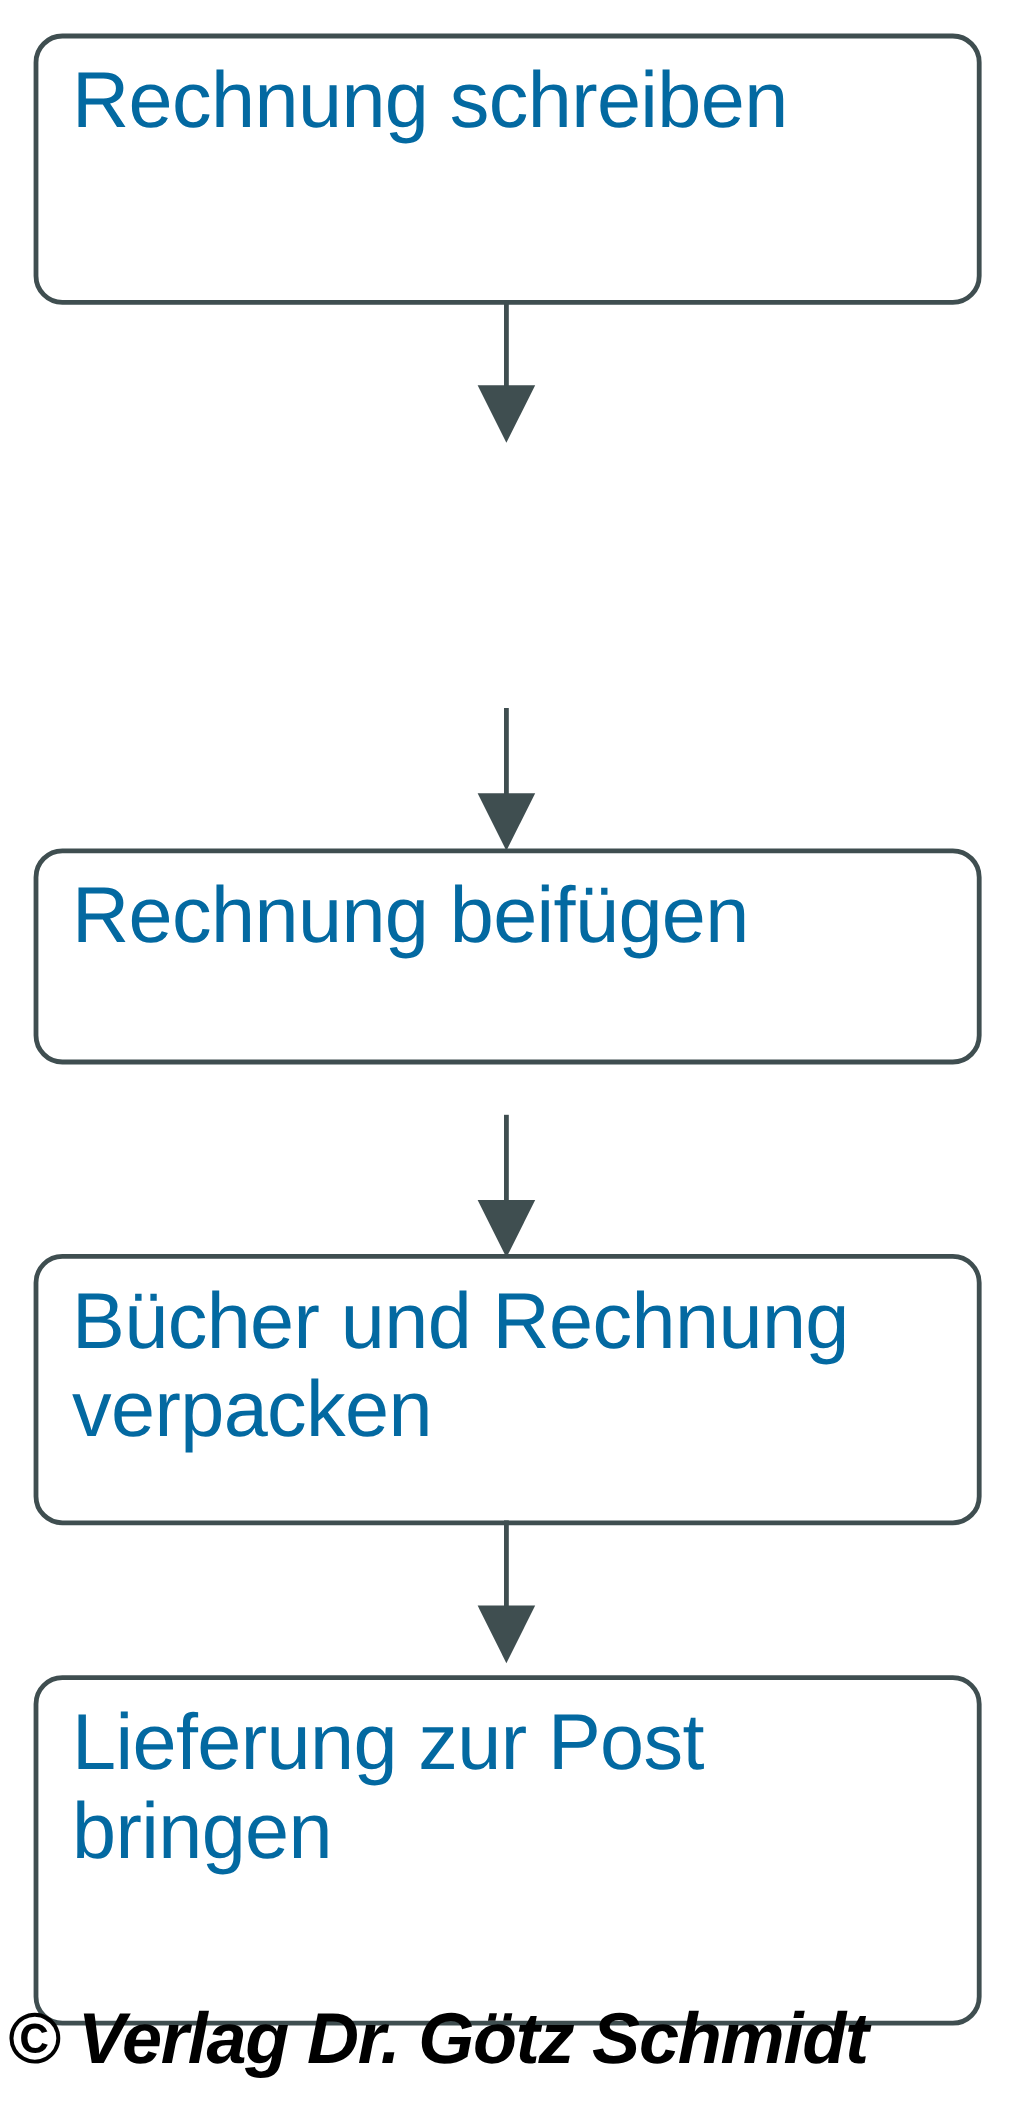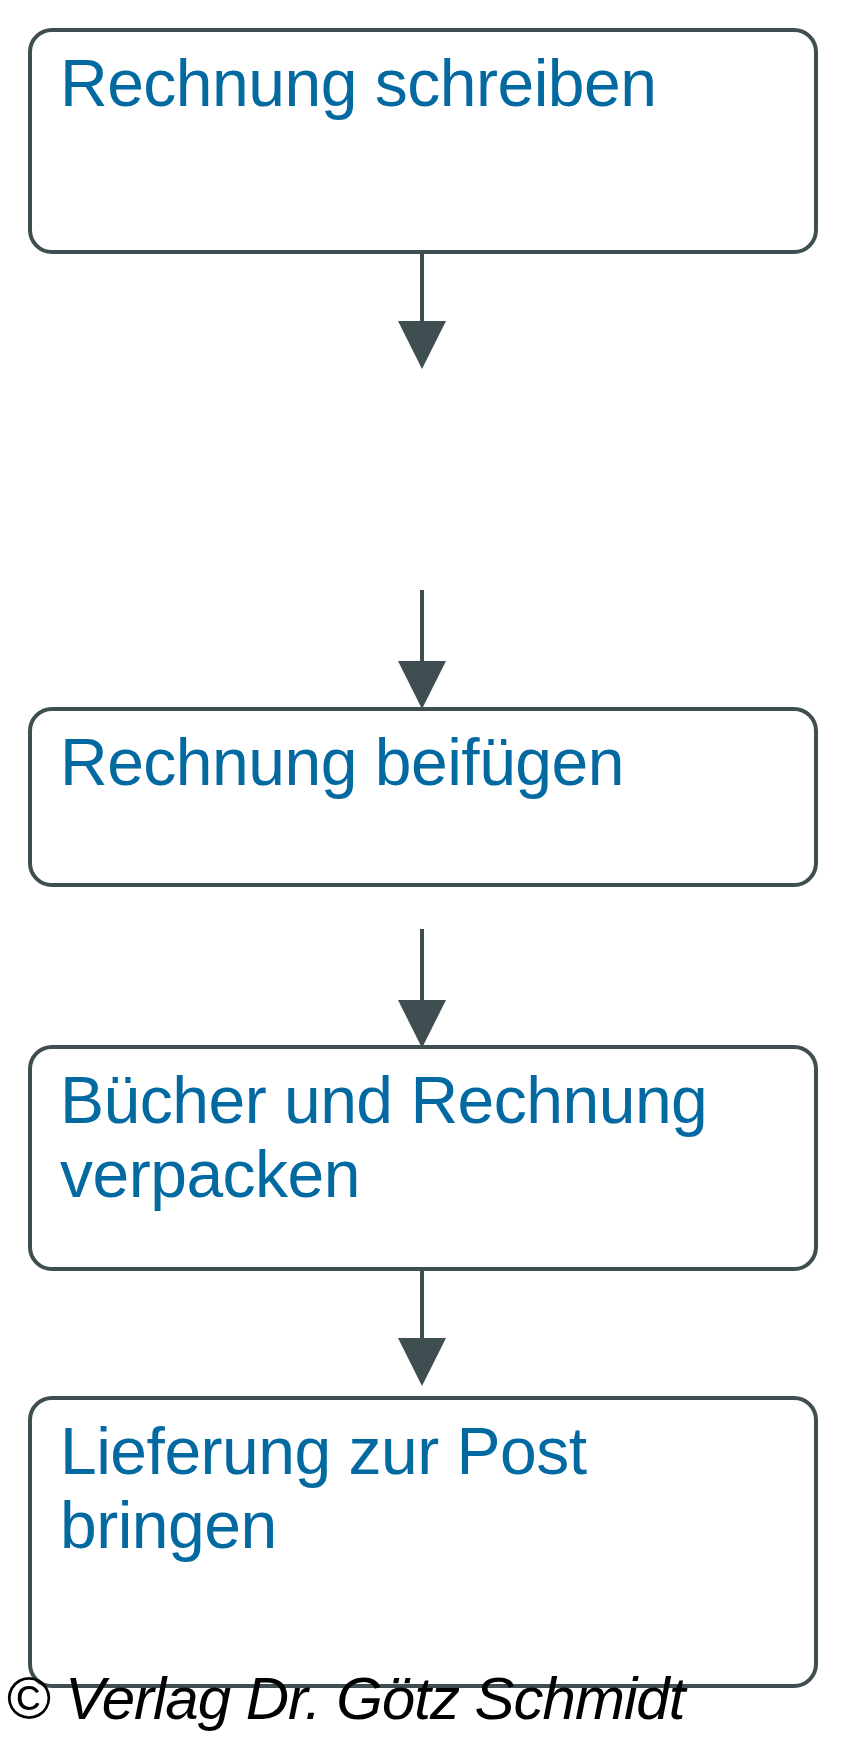--- a/index.html
+++ b/index.html
@@ -83,21 +83,21 @@
     border-top: 48px solid #3f4e50;
   }
 
   
   #copyright-line {
     position: absolute;
     left: 6px;
     top: 1664px;
     font-family: "Liberation Sans Narrow", "Liberation Sans", sans-serif;
     font-size: 60px;
-    font-weight: normal;
+    font-weight: bold;
     font-style: italic;
     color: #000000;
     letter-spacing: -1px;
     white-space: nowrap;
   }
 </style>
 </head>
 <body>
 
 <div id="flowchart-canvas">

